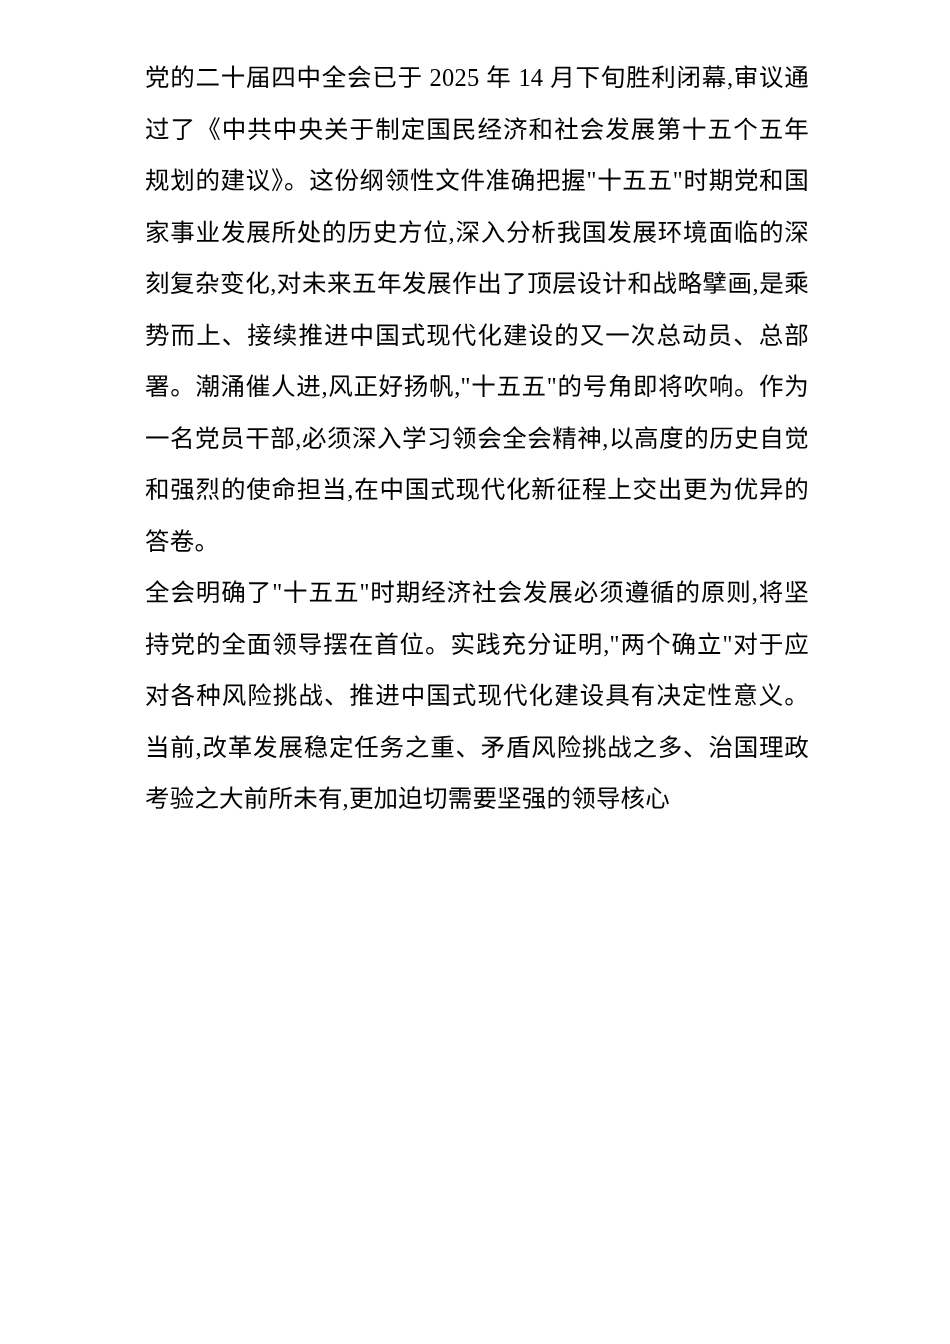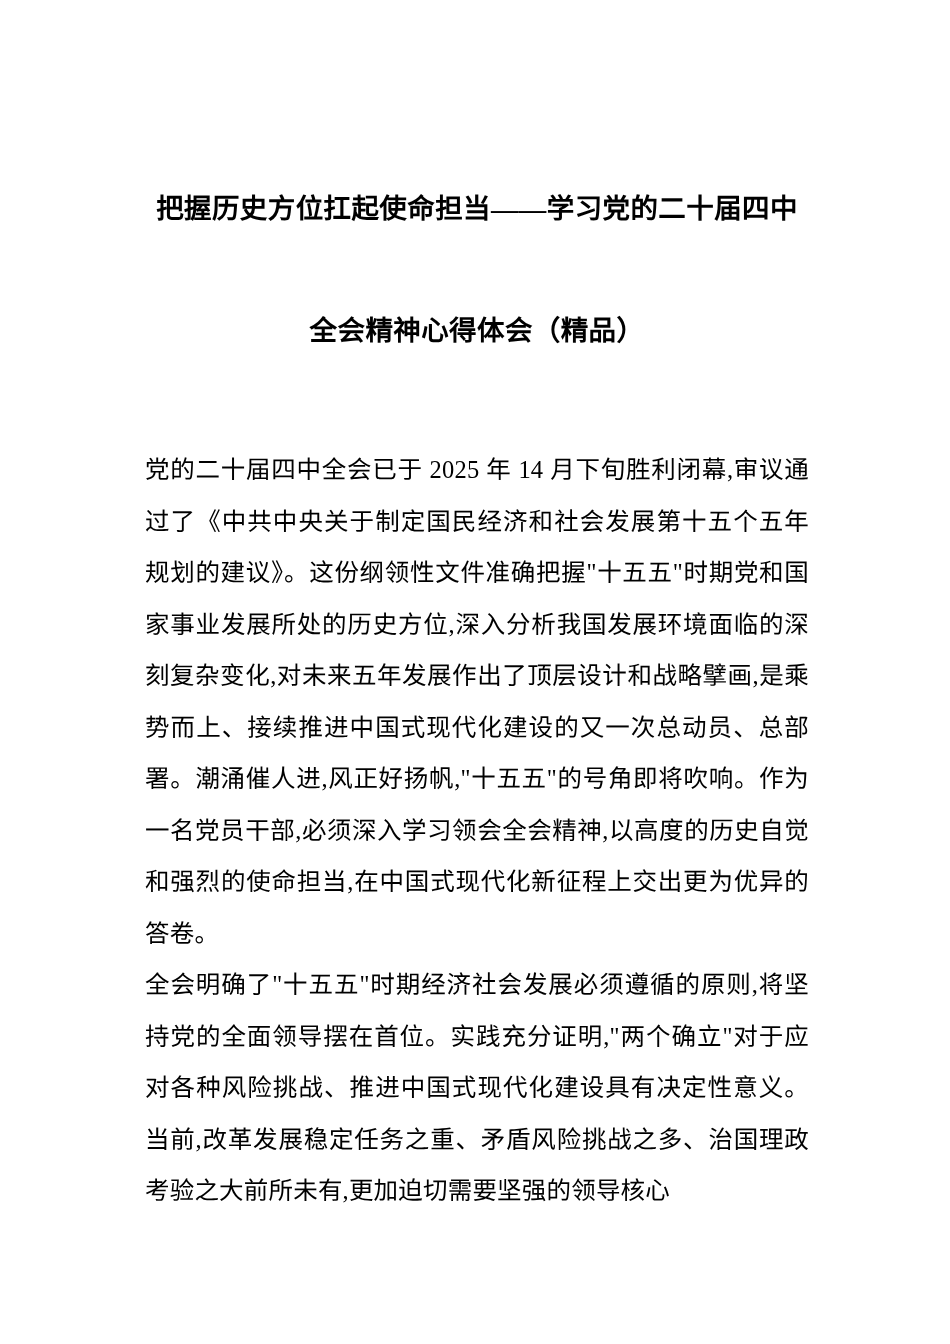--- a/index.html
+++ b/index.html
@@ -72,21 +72,20 @@
     word-break: break-all;
     font-family: "Liberation Serif", "DejaVu Serif", serif;
   }
 </style>
 </head>
 <body>
 
 <div class="page">
   <div class="content">
 
-    <h1 class="doc-title"><span>把握历史方位扛起使命担当——学习党的二十届四中</span><br><span>全会精神心得体会（精品）</span></h1>
 
     <div class="title-gap"></div>
 
     <p class="para">党的二十届四中全会已于 2025 年 14 月下旬胜利闭幕,审议通过了《中共中央关于制定国民经济和社会发展第十五个五年规划的建议》。这份纲领性文件准确把握"十五五"时期党和国家事业发展所处的历史方位,深入分析我国发展环境面临的深刻复杂变化,对未来五年发展作出了顶层设计和战略擘画,是乘势而上、接续推进中国式现代化建设的又一次总动员、总部署。潮涌催人进,风正好扬帆,"十五五"的号角即将吹响。作为一名党员干部,必须深入学习领会全会精神,以高度的历史自觉和强烈的使命担当,在中国式现代化新征程上交出更为优异的答卷。</p>
 
 
     <p class="para">全会明确了"十五五"时期经济社会发展必须遵循的原则,将坚持党的全面领导摆在首位。实践充分证明,"两个确立"对于应对各种风险挑战、推进中国式现代化建设具有决定性意义。当前,改革发展稳定任务之重、矛盾风险挑战之多、治国理政考验之大前所未有,更加迫切需要坚强的领导核心</p>
 
   </div>
 </div>

